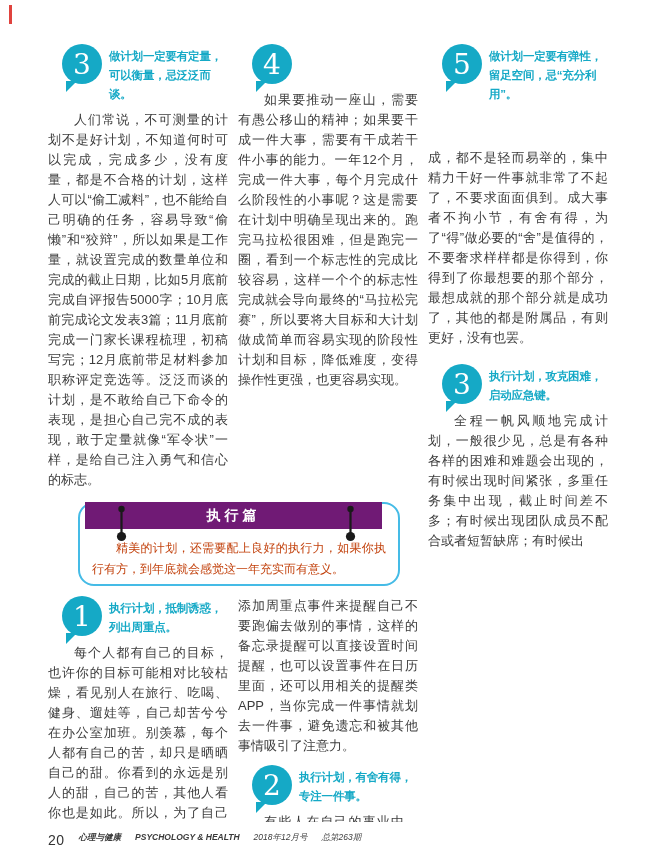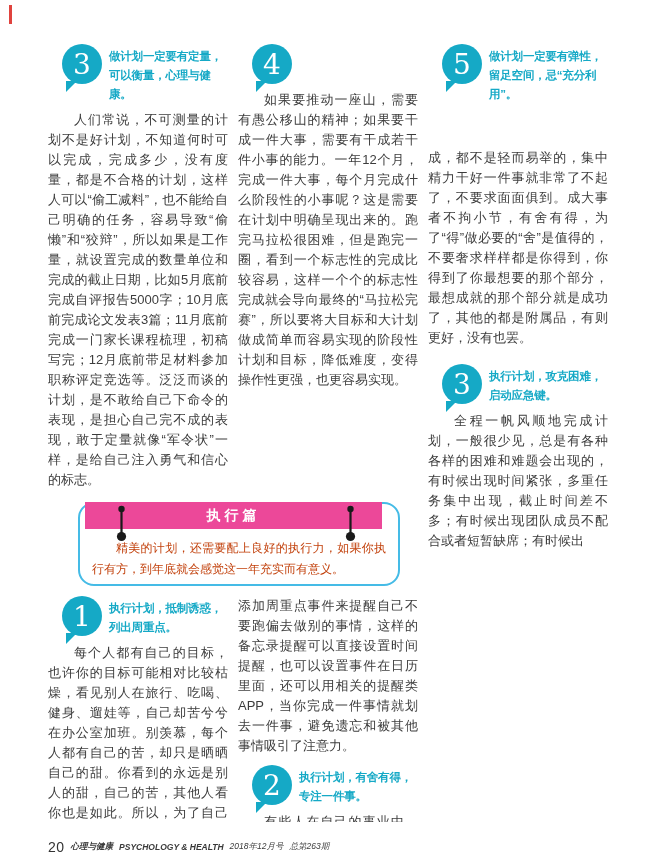--- a/index.html
+++ b/index.html
@@ -29,39 +29,39 @@
   .tip-title { font-size:11.5px; line-height:19px; font-weight:bold; color:#15a9c6; padding-top:3px; letter-spacing:-0.2px; }
 
   .body { font-size:13px; line-height:20px; text-align:justify; color:#3c3c3c; }
   .indent { text-indent:2em; }
 
   .exec-box {
     position:relative; margin:12px 0 0 30px; width:322px; height:84px;
     border:2px solid #45bbe6; border-radius:16px; padding:34px 12px 0 12px;
   }
   .banner {
-    position:absolute; top:-2px; left:5px; right:16px; height:27px; background:#ec4899;
+    position:absolute; top:-2px; left:5px; right:16px; height:27px; background:#701a75;
     display:flex; align-items:center; justify-content:center;
     color:#fff; font-size:14px; font-weight:bold; letter-spacing:4px;
   }
   .pin { position:absolute; top:1px; width:11px; height:37px; }
   .pin-left { left:36px; }
   .pin-right { right:42px; }
   .intro { font-size:12px; line-height:21px; color:#c2410c; text-align:justify; text-indent:2em; }
 
   .bottom-row { margin-top:10px; }
   .para2 { margin-top:0; }
   .mid-cont { margin-bottom:9px; }
   .right-cont { margin-top:44px; }
   .right-exec { margin-top:16px; }
   .mid-exec { margin-top:8px; }
 
   .footer {
     position:absolute; left:0; top:822px; width:652px; height:39px; background:#fff;
-    display:flex; align-items:center; gap:6px; padding:10px 0 0 48px;
+    display:flex; align-items:flex-start; gap:14px; padding:10px 0 0 48px;
   }
   .footer .pagenum { font-size:14px; color:#333; letter-spacing:0.5px; }
   .footer .seg { font-size:8.5px; color:#3a3a3a;font-style:italic; }
   .footer .b { font-weight:bold; }
 </style>
 </head>
 <body>
 
 <div class="page">
   <div class="corner-mark"></div>
@@ -69,21 +69,21 @@
   <div class="content">
 
     <div class="left-group">
 
       <div class="row top-row">
         <section class="col">
           <div class="tip-header">
             <div class="bubble">
               <span>3</span>
             </div>
-            <h3 class="tip-title">做计划一定要有定量，可以衡量，心理与健康。</h3>
+            <h3 class="tip-title">做计划一定要有定量，可以衡量，忌泛泛而谈。</h3>
           </div>
           <p class="body indent">人们常说，不可测量的计划不是好计划，不知道何时可以完成，完成多少，没有度量，都是不合格的计划，这样人可以“偷工减料”，也不能给自己明确的任务，容易导致“偷懒”和“狡辩”，所以如果是工作量，就设置完成的数量单位和完成的截止日期，比如5月底前完成自评报告5000字；10月底前完成论文发表3篇；11月底前完成一门家长课程梳理，初稿写完；12月底前带足材料参加职称评定竞选等。泛泛而谈的计划，是不敢给自己下命令的表现，是担心自己完不成的表现，敢于定量就像“军令状”一样，是给自己注入勇气和信心的标志。</p>
         </section>
 
         <section class="col">
           <div class="tip-header">
             <div class="bubble">
               <span>4</span>
             </div>
           </div>

